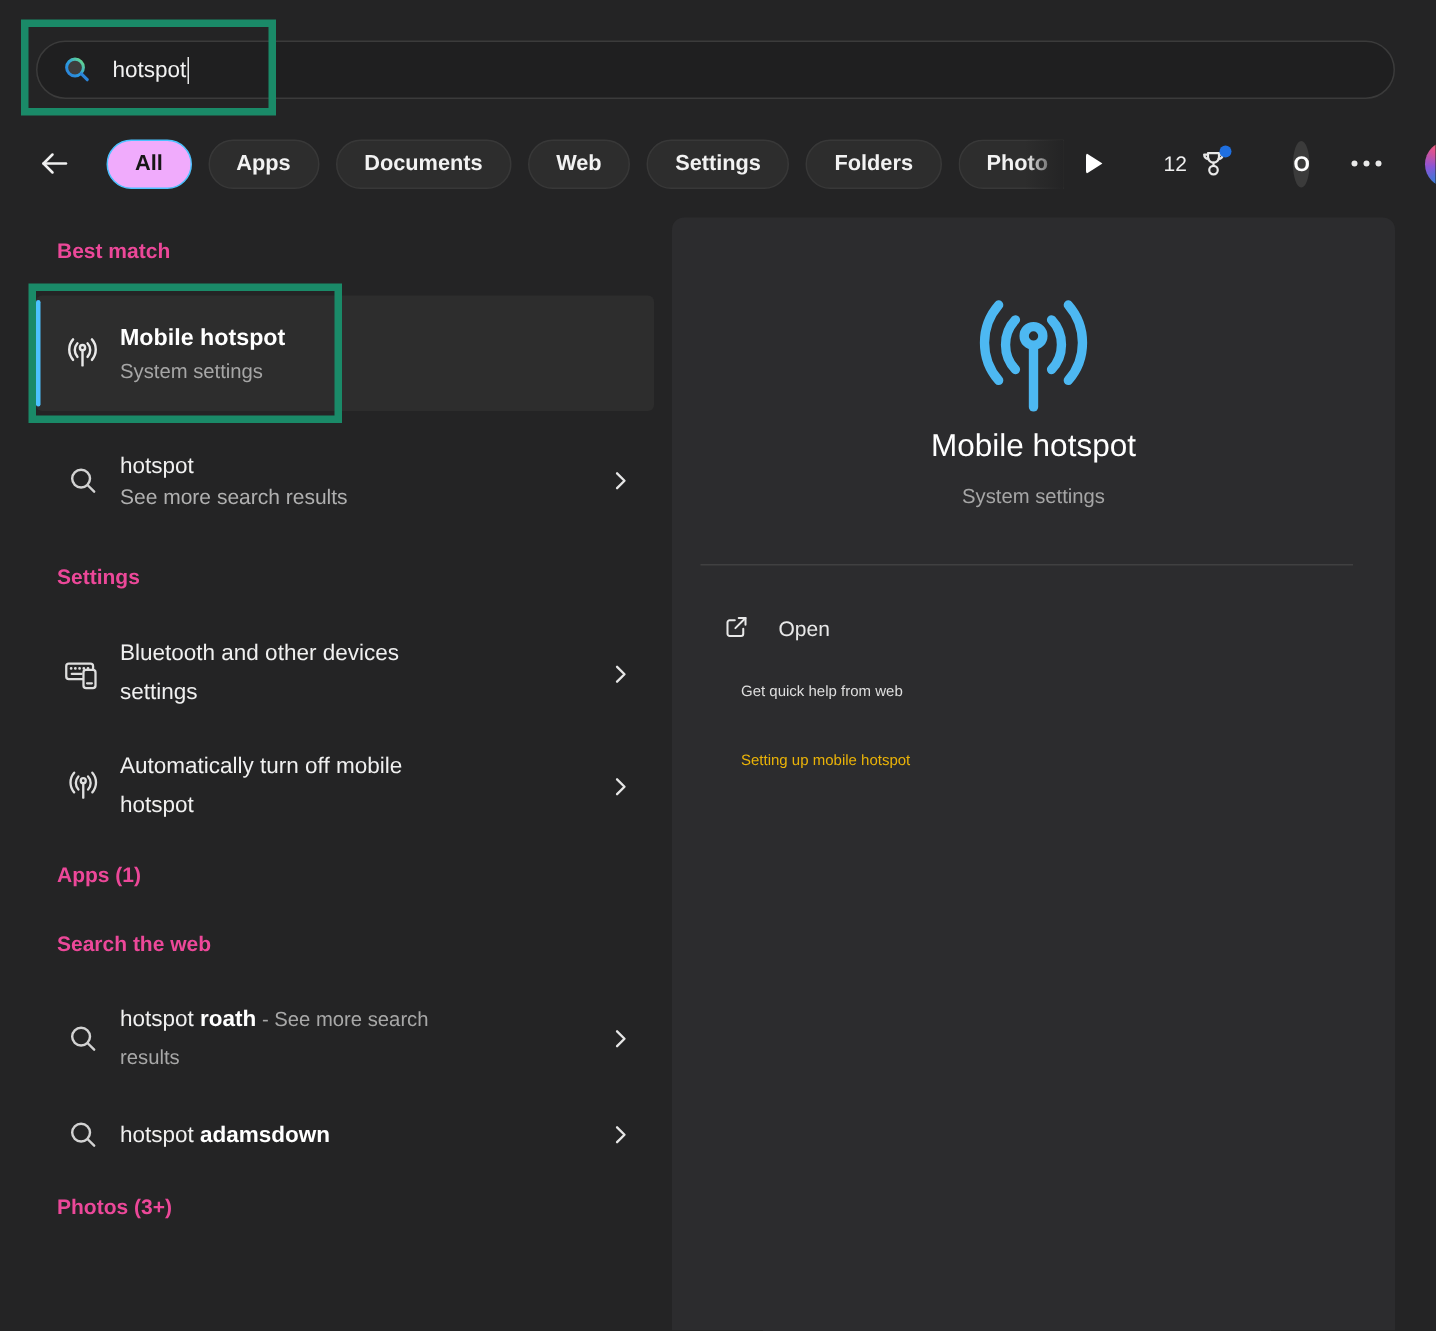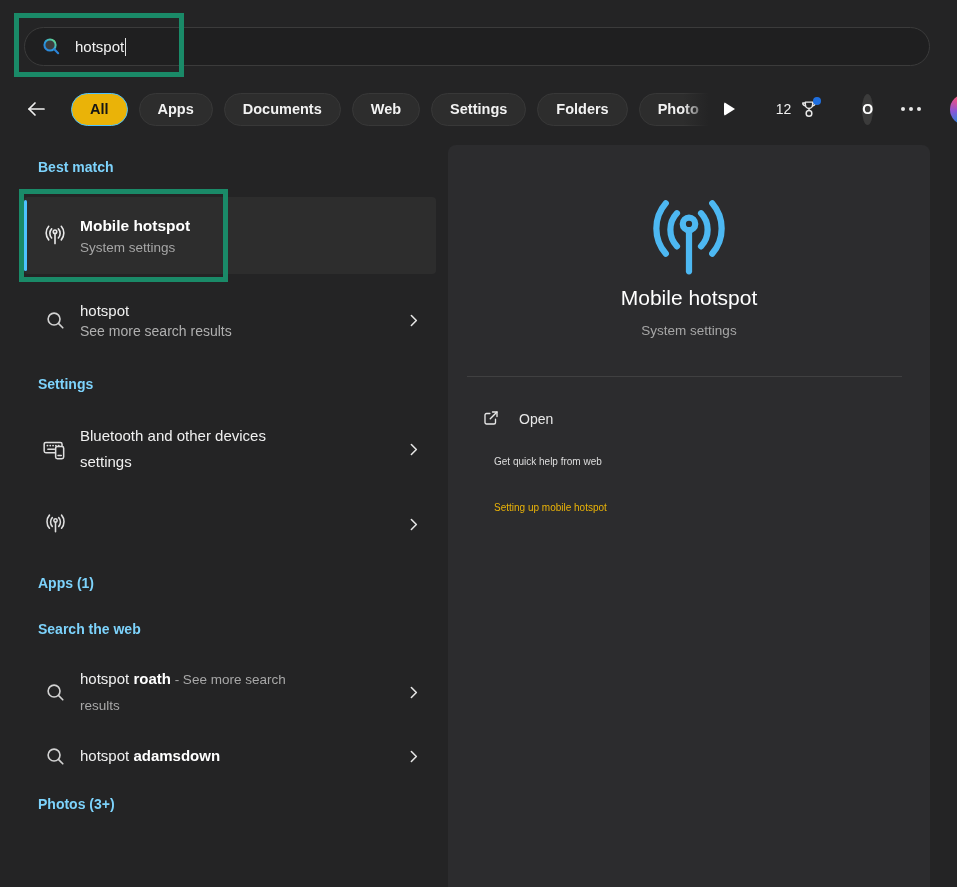--- a/index.html
+++ b/index.html
@@ -31,21 +31,21 @@
     position:absolute; left:24px; top:92px; right:27px; height:34px;
     display:flex; align-items:center;
   }
   .back-btn { width:30px; height:30px; display:flex; align-items:center; justify-content:center; margin-right:23px; }
   .pill {
     height:33px; border-radius:17px; background:#2d2d2d; border:1px solid #383838;
     color:#f2f2f2; font-size:14.5px; font-weight:600;
     display:flex; align-items:center; padding:0 18px; white-space:nowrap;
   }
   .pill + .pill, .pill-clip { margin-left:11px; }
-  .pill.selected { background:#eab308; border-color:#4cc2ff; color:#161616; }
+  .pill.selected { background:#f0abfc; border-color:#4cc2ff; color:#161616; }
   .pill-clip { position:relative; width:70px; overflow:hidden; flex:none; }
   .pill-clip .pill { min-width:92px; }
   .pill-clip .fade { position:absolute; top:0; right:0; bottom:0; width:26px;
     background:linear-gradient(to right, rgba(36,36,37,0), #242425); }
   .play-btn { margin-left:15px; width:22px; height:22px; display:flex; align-items:center; justify-content:center; }
   .play-tri { width:0; height:0; border-left:11px solid #ffffff; border-top:7px solid transparent; border-bottom:7px solid transparent; border-radius:2px; }
   .rewards { margin-left:41px; display:flex; align-items:center; gap:7px; }
   .rewards .cnt { font-size:14px; color:#f0f0f0; }
   .trophy-wrap { position:relative; width:22px; height:22px; }
   .trophy-dot { position:absolute; top:-1px; right:-1px; width:8px; height:8px; border-radius:50%; background:#1f6fe0; }
@@ -54,21 +54,21 @@
     background:#3b3b3b; color:#ffffff; font-size:14px; font-weight:600;
     display:flex; align-items:center; justify-content:center;
   }
   .more-dots { margin-left:24px; display:flex; gap:4px; align-items:center; height:30px; padding:0 4px; }
   .more-dots i { width:4px; height:4px; border-radius:50%; background:#e8e8e8; }
   .copilot { margin-left:25px; position:relative; width:31px; height:31px; }
   .copilot .ring { width:31px; height:31px; border-radius:50%;
     background:conic-gradient(from 210deg, #2f7fd6, #8a55d6, #e0528f, #f2863b, #f7d046, #7ac253, #36b0c9, #2f7fd6); }
 
   
-  .sec-header { position:absolute; left:38px; font-size:14px; font-weight:700; color:#7dd3fc; }
+  .sec-header { position:absolute; left:38px; font-size:14px; font-weight:700; color:#ec4899; }
   .row { position:absolute; left:24px; width:412px; display:flex; align-items:center; }
   .row .icon-slot { width:26px; display:flex; justify-content:center; flex:none; margin-left:18px; }
   .row .texts { margin-left:12px; flex:1; min-width:0; }
   .row .chev { margin-left:auto; margin-right:14px; flex:none; }
   .best-row { top:197px; height:77px; background:#2d2d2d; border-radius:4px; }
   .best-row .accent { position:absolute; left:0; top:3px; bottom:3px; width:3px; border-radius:2px; background:#4cc2ff; }
   .title-1 { font-size:15.5px; font-weight:600; color:#ffffff; line-height:21px; }
   .sub-1 { font-size:13.5px; color:#a6a6a6; line-height:19px; margin-top:2px; }
   .item-title { font-size:15px; color:#f0f0f0; line-height:21px; }
   .item-sub { font-size:14px; color:#b0b0b0; line-height:20px; }
@@ -242,20 +242,23 @@
   <div class="icon-slot">
     <svg width="25" height="25" viewBox="0 0 24 24" fill="none" stroke="#dedede" stroke-width="1.5" stroke-linecap="round">
       <circle cx="12" cy="8.1" r="1.6"></circle>
       <line x1="12" y1="9.8" x2="12" y2="19"></line>
       <path d="M8.9 5.4a6.2 6.2 0 0 0 0 8.4"></path>
       <path d="M15.1 5.4a6.2 6.2 0 0 1 0 8.4"></path>
       <path d="M6.2 3a9.6 9.6 0 0 0 0 12.6"></path>
       <path d="M17.8 3a9.6 9.6 0 0 1 0 12.6"></path>
     </svg>
   </div>
+  <div class="texts">
+    <div class="two-line">Automatically turn off mobile hotspot</div>
+  </div>
   <div class="chev">
     <svg width="17" height="17" viewBox="0 0 24 24" fill="none" stroke="#e6e6e6" stroke-width="2.2" stroke-linecap="round" stroke-linejoin="round">
         <polyline points="9,5 16,12 9,19"></polyline>
       </svg>
   </div>
 </div>
 
 <div class="sec-header" style="top:575px;">Apps (1)</div>
 <div class="sec-header" style="top:621px;">Search the web</div>
 

